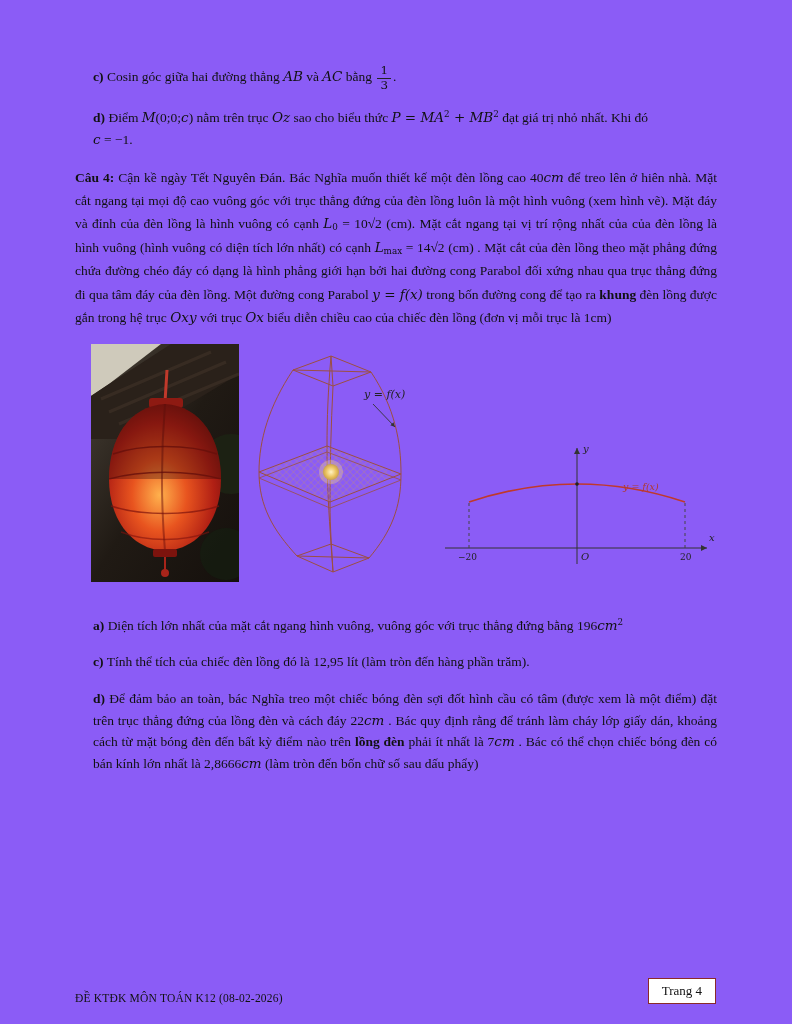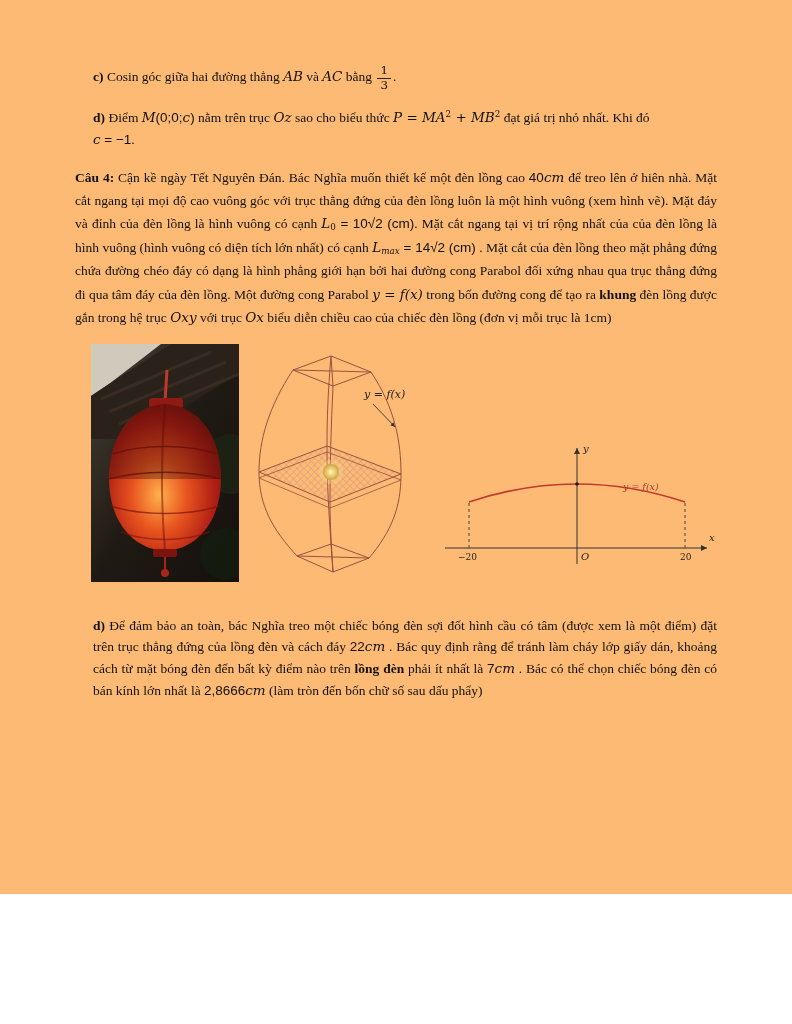--- a/index.html
+++ b/index.html
@@ -1,29 +1,29 @@
 <!DOCTYPE html>
 <html><head>
 <meta charset="utf-8">
 <style>
   *{box-sizing:border-box;margin:0;padding:0;}
   html,body{background:#ffffff;}
   body{width:792px;height:1024px;font-family:"Liberation Serif",serif;color:#111;}
-  .page{position:relative;width:792px;height:894px;background:#fdba74;overflow:hidden;}
+  .page{position:relative;width:792px;height:1024px;background:#8b5cf6;overflow:hidden;}
   .content{padding:64px 75px 0 75px;}
   .item{font-size:13.5px;line-height:1.6;text-align:justify;margin:0 0 15px 18px;}
   .para{font-size:13.5px;line-height:1.74;text-align:justify;margin:2px 0 0 0;}
   .seg-b{font-weight:bold;}
   .seg-i{}
   .seg-bi{font-weight:bold;}
   .seg-m{font-family:"DejaVu Serif",serif;font-style:italic;}
-  .seg-mn{font-family:Liberation Sans, sans-serif;}
+  .seg-mn{font-family:Liberation Serif, serif;}
   .seg-sup{font-family:"DejaVu Serif",serif;font-size:0.65em;vertical-align:0.55em;}
   .seg-sub{font-family:"DejaVu Serif",serif;font-size:0.65em;vertical-align:-0.25em;}
-  .seg-msub{font-family:"DejaVu Serif",serif;font-style:italic;font-size:0.65em;vertical-align:-0.25em;}
+  .seg-msub{font-family:"DejaVu Serif",serif;font-size:0.65em;vertical-align:-0.25em;}
   .frac{display:inline-flex;flex-direction:column;align-items:center;vertical-align:middle;
         font-family:"DejaVu Serif",serif;font-size:0.88em;line-height:1.15;margin:0 2px;}
   .frac .num{border-bottom:1px solid #222;padding:0 3px;}
   .frac .den{padding:0 3px;}
   .figures{display:flex;align-items:flex-start;margin:14px 0 26px 16px;}
   .wireframe{margin-left:12px;}
   .graph{margin-left:8px;margin-top:92px;}
   .math-label{font-family:"DejaVu Serif",serif;font-style:italic;font-size:11px;fill:#222;}
   .axis-label{font-family:"DejaVu Serif",serif;font-style:italic;font-size:10px;fill:#222;}
   .tick{font-family:"DejaVu Serif",serif;font-size:9px;fill:#222;}
@@ -145,17 +145,25 @@
         </g>
         <text class="tick" x="21" y="124">−20</text>
         <text class="tick" x="243" y="124">20</text>
         <path d="M32,66 Q140,30 248,66" stroke="#c0392b" stroke-width="1.6" fill="none"></path>
         <circle cx="140" cy="48" r="1.8" fill="#222"></circle>
         <text class="curve-label" x="186" y="54">y = f(x)</text>
       </svg>
 
     </div>
 
+    <p class="item"><span class="seg-b">a)</span><span> Diện tích lớn nhất của mặt cắt ngang hình vuông, vuông góc với trục thẳng đứng bằng </span><span class="seg-mn">196</span><span class="seg-m">cm</span><span class="seg-sup">2</span></p>
+    <p class="item"><span class="seg-b">c)</span><span> Tính thể tích của chiếc đèn lồng đó là </span><span class="seg-mn">12,95</span><span> lít </span><span class="seg-i">(làm tròn đến hàng phần trăm).</span></p>
     <p class="item"><span class="seg-b">d)</span><span> Để đảm bảo an toàn, bác Nghĩa treo một chiếc bóng đèn sợi đốt hình cầu có tâm </span><span class="seg-i">(được xem là một điểm)</span><span> đặt trên trục thẳng đứng của lồng đèn và cách đáy </span><span class="seg-mn">22</span><span class="seg-m">cm</span><span> . Bác quy định rằng để tránh làm cháy lớp giấy dán, khoảng cách từ mặt bóng đèn đến bất kỳ điểm nào trên </span><span class="seg-bi">lồng đèn</span><span> phải ít nhất là </span><span class="seg-mn">7</span><span class="seg-m">cm</span><span> . Bác có thể chọn chiếc bóng đèn có bán kính lớn nhất là </span><span class="seg-mn">2,8666</span><span class="seg-m">cm</span><span> </span><span class="seg-i">(làm tròn đến bốn chữ số sau dấu phẩy)</span></p>
 
   </div>
 
+  <div class="footer">
+    <span class="footer-left">ĐỀ KTĐK MÔN TOÁN K12 (08-02-2026)</span>
+    <div class="page-box">
+      <span>Trang 4</span>
+    </div>
+  </div>
 </div>
 
 </body></html>

